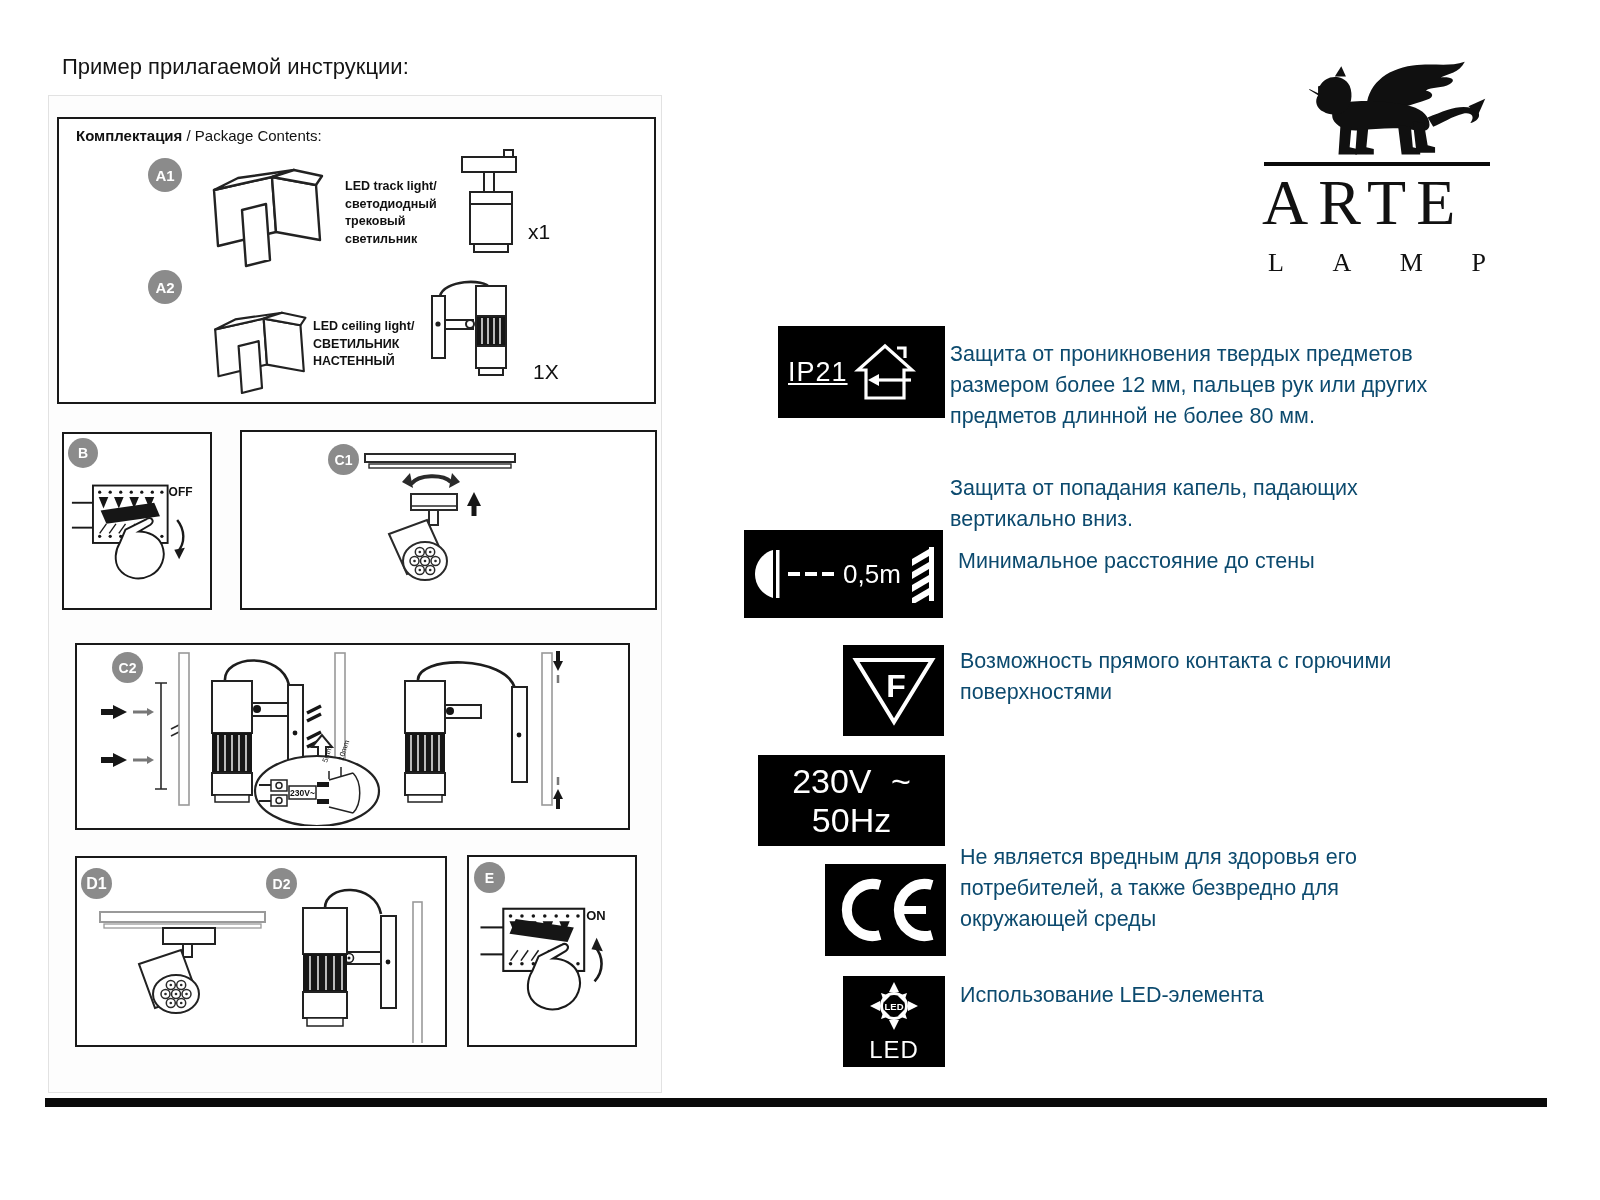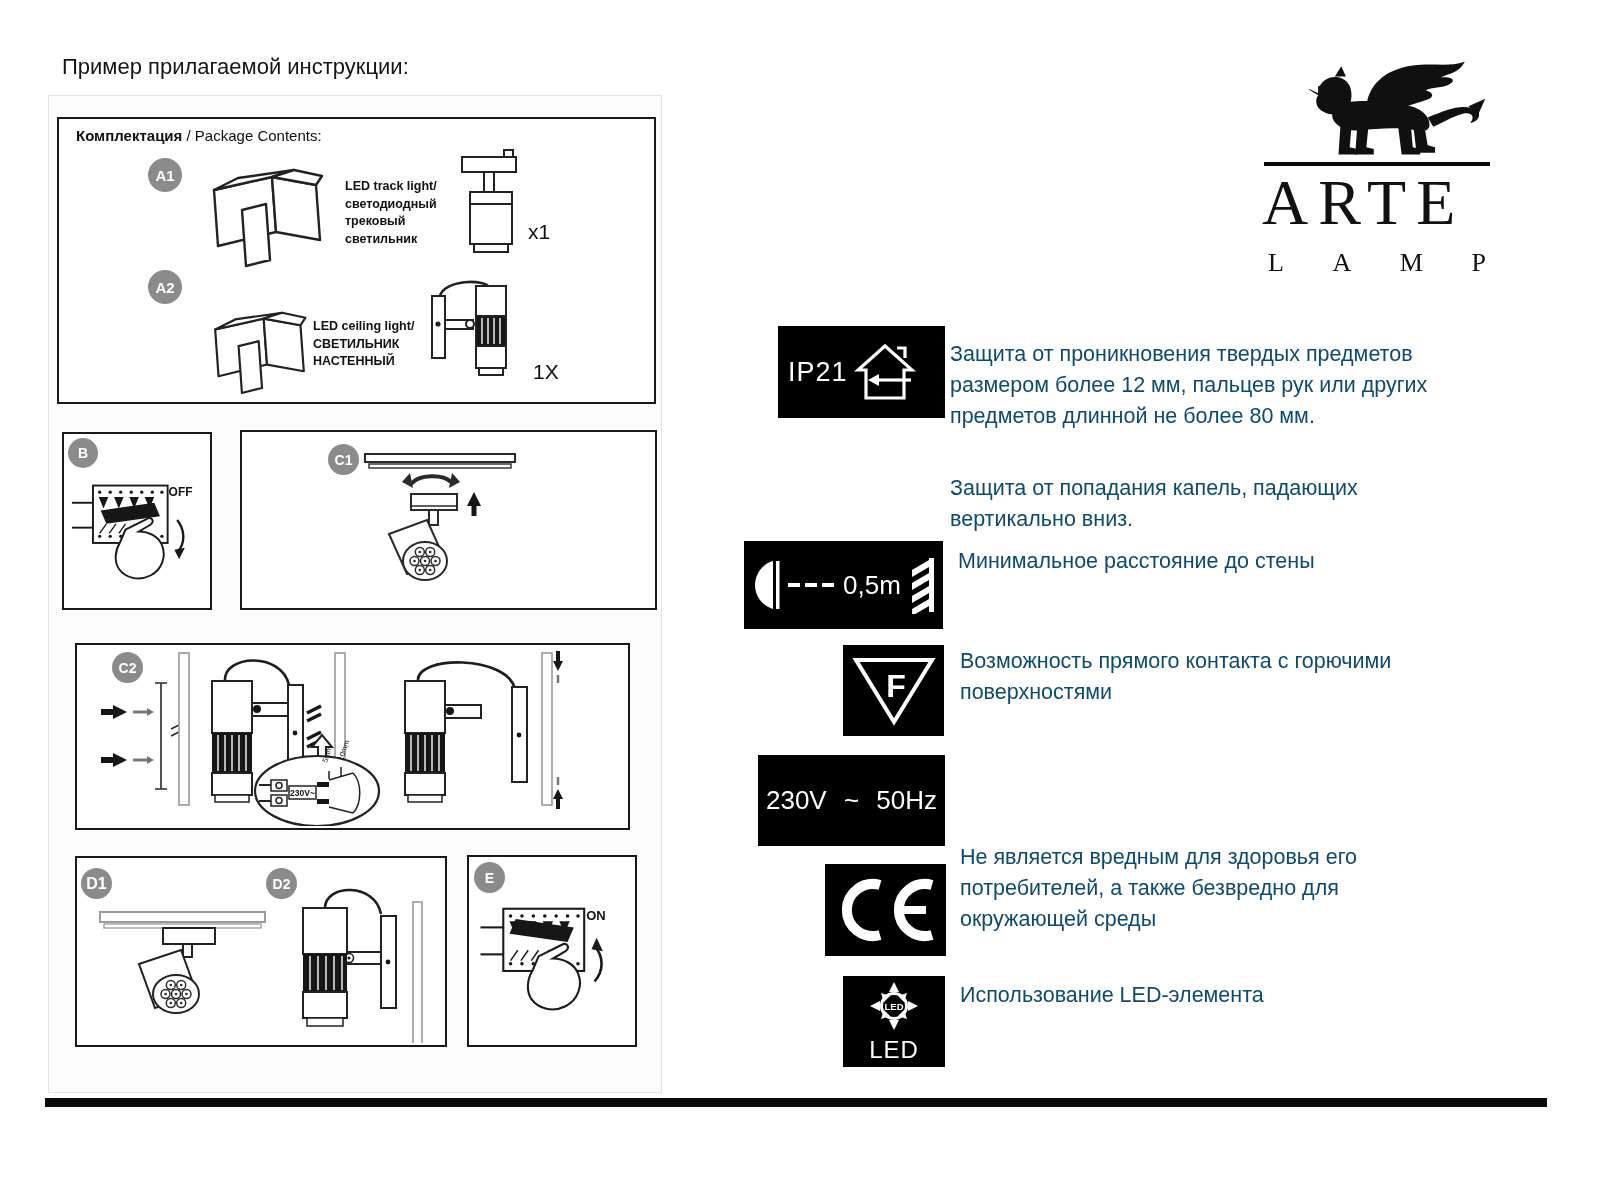--- a/index.html
+++ b/index.html
@@ -13,21 +13,21 @@
          display:flex;align-items:center;justify-content:center;}
   .pkg-title{font-size:15px;color:#111;}
   .pkg-title b{font-weight:bold;}
   .desc{font-size:12.5px;font-weight:bold;line-height:17.5px;color:#111;white-space:pre-line;}
   .qty{font-size:21px;color:#111;}
   .iconbox{background:#000;color:#fff;display:flex;align-items:center;}
   .sym-text{font-size:21.5px;line-height:31px;color:#0c4a6e;white-space:pre-line;}
   .sym-text .p2{margin-top:10px;}
   .ip21-code{font-size:27px;letter-spacing:1px;font-weight:normal;}
   .v05{font-size:26px;}
-  .volt{font-size:26px;word-spacing:10px;width:100%;text-align:center;}
+  .volt{font-size:34px;word-spacing:10px;width:100%;text-align:center;}
   .ledword{font-size:24px;letter-spacing:1px;}
   .arte{font-family:"Liberation Serif","DejaVu Serif",serif;font-size:64px;color:#111;
         letter-spacing:10px;}
   .lampline{display:flex;justify-content:space-between;
             font-family:"Liberation Serif","DejaVu Serif",serif;font-size:26px;color:#111;}
   .rule{background:#0a0a0a;}
   svg{display:block;}
   svg text{font-family:"Liberation Sans","DejaVu Sans",sans-serif;}
 </style>
 </head>
@@ -396,40 +396,40 @@
   </svg>
   <div class="abs rule" style="left:1264px;top:162px;width:226px;height:4px;"></div>
   <div class="abs arte" style="left:1262px;top:166px;">ARTE</div>
   <div class="abs lampline" style="left:1268px;top:248px;width:218px;">
     <span>L</span>
     <span>A</span>
     <span>M</span>
     <span>P</span>
   </div>
 
-  <div class="abs iconbox" style="left:778px;top:326px;width:167px;height:92px;padding-left:10px;gap:6px;box-sizing:border-box;">
+  <div class="abs iconbox" style="left:778px;top:326px;width:167px;height:92px;padding-left:10px;gap:6px;box-sizing:border-box;text-decoration:underline;">
     <span class="ip21-code">IP21</span>
     <svg width="62" height="62" viewBox="0 0 62 62">
       <g fill="none" stroke="#fff" stroke-width="3.2" stroke-linejoin="miter">
         <path d="M31,5 L4,29 H12 V57 H50 V29 H58 Z"></path>
         <path d="M43,7 h8 v10"></path>
         <line x1="57" y1="39" x2="25" y2="39"></line>
       </g>
       <polygon points="25,33 14,39 25,45" fill="#fff"></polygon>
     </svg>
   </div>
   <div class="abs sym-text" style="left:950px;top:308px;width:552px;">
     <div class="p1">Защита от проникновения твердых предметов
 размером более 12 мм, пальцев рук или других
 предметов длинной не более 80 мм.</div>
     <div class="p2">Защита от попадания капель, падающих
 вертикально вниз.</div>
   </div>
 
-  <div class="abs iconbox" style="left:744px;top:530px;width:199px;height:88px;justify-content:center;gap:7px;box-sizing:border-box;margin-top:11px;">
+  <div class="abs iconbox" style="left:744px;top:530px;width:199px;height:88px;justify-content:center;gap:7px;box-sizing:border-box;">
     <svg width="30" height="52" viewBox="0 0 30 52">
       <path d="M22,2 A25,25 0 0 0 22,50 Z" fill="#fff"></path>
       <rect x="25" y="2" width="3.5" height="48" fill="#fff"></rect>
     </svg>
     <svg width="48" height="8" viewBox="0 0 48 8">
       <rect x="0" y="2" width="12" height="4" fill="#fff"></rect>
         <rect x="17" y="2" width="12" height="4" fill="#fff"></rect>
         <rect x="34" y="2" width="12" height="4" fill="#fff"></rect>
     </svg>
     <span class="v05">0,5m</span>

